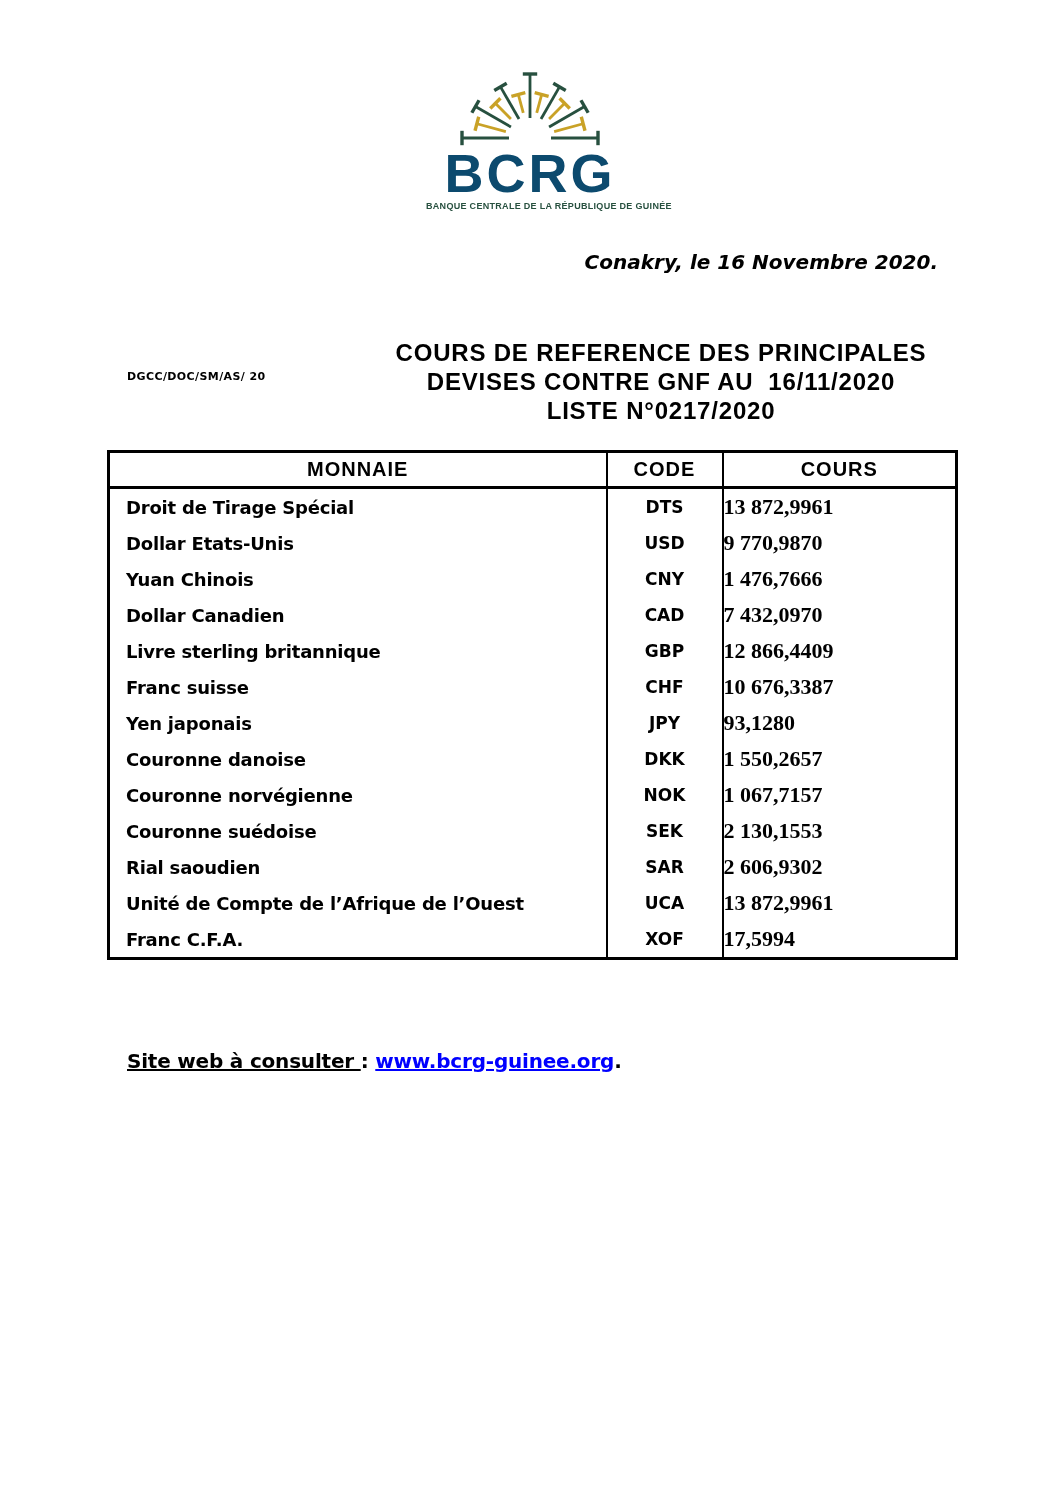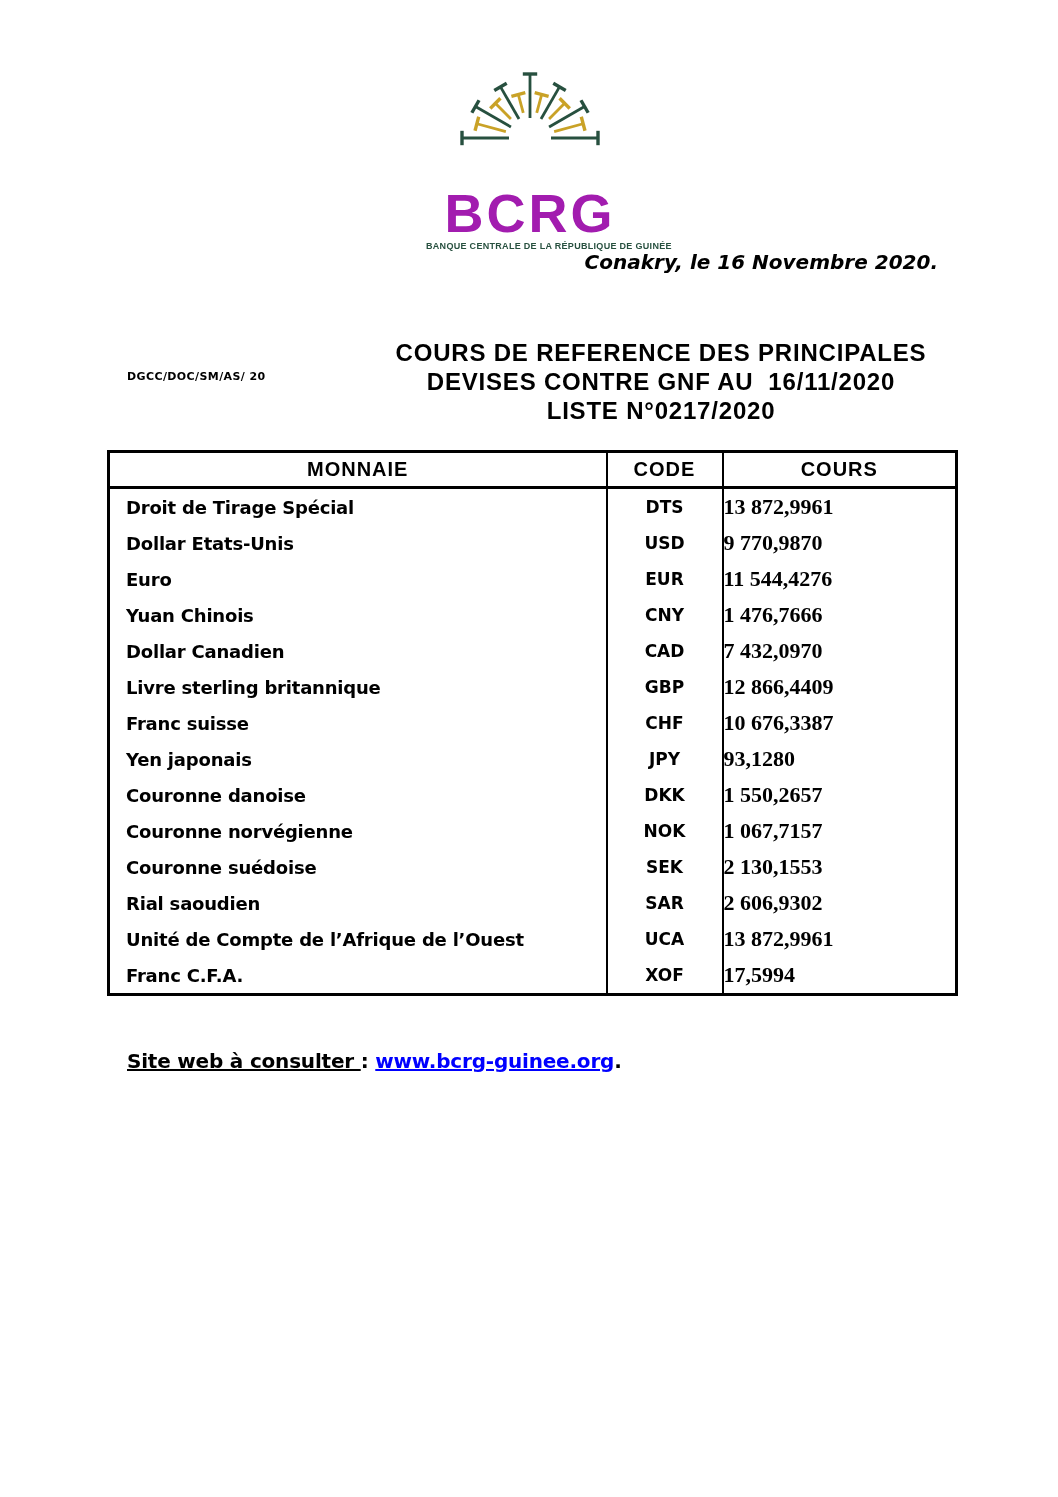--- a/index.html
+++ b/index.html
@@ -174,21 +174,21 @@
         <line x1="80.73538290724797" y1="21.304501176718116" x2="68.26461709275206" y2="28.50450117671811" stroke="#27503F" stroke-width="3.4"></line>
         <line x1="84.90811690796322" y1="56.90811690796322" x2="69.35176772185918" y2="41.35176772185917" stroke="#C9A227" stroke-width="2.8"></line>
         <line x1="74.44293654640232" y1="36.26059889731603" x2="64.26059889731603" y2="46.44293654640231" stroke="#C9A227" stroke-width="3.4"></line>
         <line x1="84.94744111674234" y1="65" x2="49.440399561580364" y2="44.5" stroke="#27503F" stroke-width="2.8"></line>
         <line x1="53.040399561580365" y1="38.26461709275204" x2="45.84039956158036" y2="50.73538290724796" stroke="#27503F" stroke-width="3.4"></line>
         <line x1="79.8518543427733" y1="69.52952387243697" x2="50.87407955410125" y2="61.764952519361344" stroke="#C9A227" stroke-width="2.8"></line>
         <line x1="52.7375766788394" y1="54.81028657008005" x2="49.0105824293631" y2="68.71961846864264" stroke="#C9A227" stroke-width="3.4"></line>
         <line x1="83" y1="76" x2="36" y2="75.99999999999999" stroke="#27503F" stroke-width="2.8"></line>
         <line x1="36" y1="68.79999999999998" x2="36" y2="83.19999999999999" stroke="#27503F" stroke-width="3.4"></line>
       </svg>
-    <div class="logo-name" style="color: #a21caf; margin-top: 40px;">BCRG</div>
+    <div class="logo-name" style="color: #0c4a6e;">BCRG</div>
     <div class="logo-tagline" style="color: rgb(39, 80, 63);">BANQUE CENTRALE DE LA RÉPUBLIQUE DE GUINÉE</div>
   </div>
 
   <div class="date-line">Conakry, le 16 Novembre 2020.</div>
 
   <div class="ref-code">DGCC/DOC/SM/AS/ 20</div>
 
   <div class="title-block">
     <div class="title-line">COURS DE REFERENCE DES PRINCIPALES</div>
     <div class="title-line">DEVISES CONTRE GNF AU  16/11/2020</div>
@@ -214,25 +214,20 @@
       <td class="cell-code col-code">DTS</td>
       <td class="cell-cours col-cours">13 872,9961</td>
     </tr>
 
     <tr>
       <td class="cell-monnaie">Dollar Etats-Unis</td>
       <td class="cell-code col-code">USD</td>
       <td class="cell-cours col-cours">9 770,9870</td>
     </tr>
 
-    <tr>
-      <td class="cell-monnaie">Euro</td>
-      <td class="cell-code col-code">EUR</td>
-      <td class="cell-cours col-cours">11 544,4276</td>
-    </tr>
 
     <tr>
       <td class="cell-monnaie">Yuan Chinois</td>
       <td class="cell-code col-code">CNY</td>
       <td class="cell-cours col-cours">1 476,7666</td>
     </tr>
 
     <tr>
       <td class="cell-monnaie">Dollar Canadien</td>
       <td class="cell-code col-code">CAD</td>

